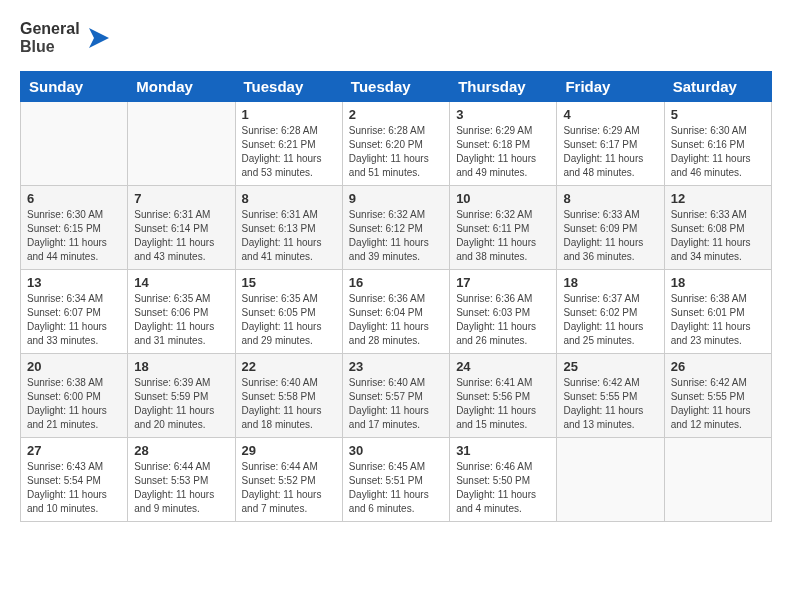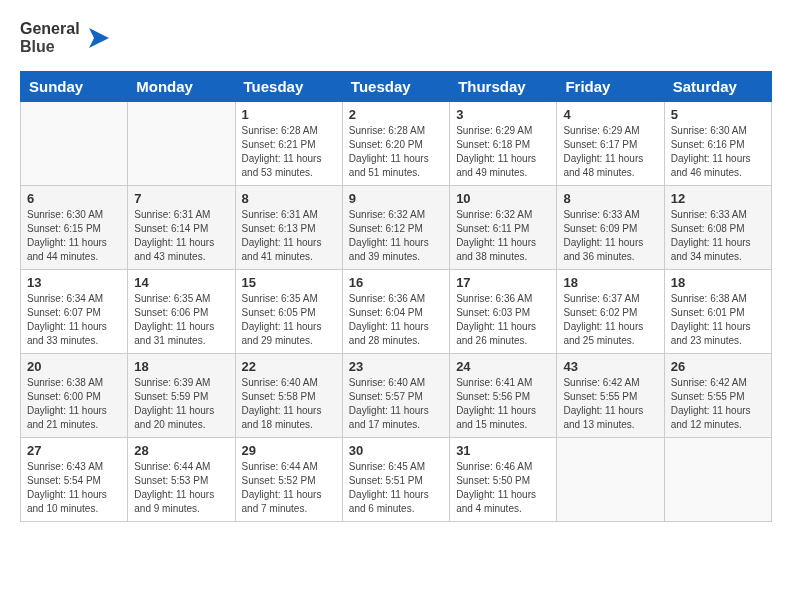--- a/index.html
+++ b/index.html
@@ -208,21 +208,21 @@
         </td>
         <td>
           <span class="day-number">23</span>
           <div class="day-info">Sunrise: 6:40 AM<br>Sunset: 5:57 PM<br>Daylight: 11 hours and 17 minutes.</div>
         </td>
         <td>
           <span class="day-number">24</span>
           <div class="day-info">Sunrise: 6:41 AM<br>Sunset: 5:56 PM<br>Daylight: 11 hours and 15 minutes.</div>
         </td>
         <td>
-          <span class="day-number">43</span>
+          <span class="day-number">25</span>
           <div class="day-info">Sunrise: 6:42 AM<br>Sunset: 5:55 PM<br>Daylight: 11 hours and 13 minutes.</div>
         </td>
         <td>
           <span class="day-number">26</span>
           <div class="day-info">Sunrise: 6:42 AM<br>Sunset: 5:55 PM<br>Daylight: 11 hours and 12 minutes.</div>
         </td>
       </tr>
       <tr>
         <td>
           <span class="day-number">27</span>

